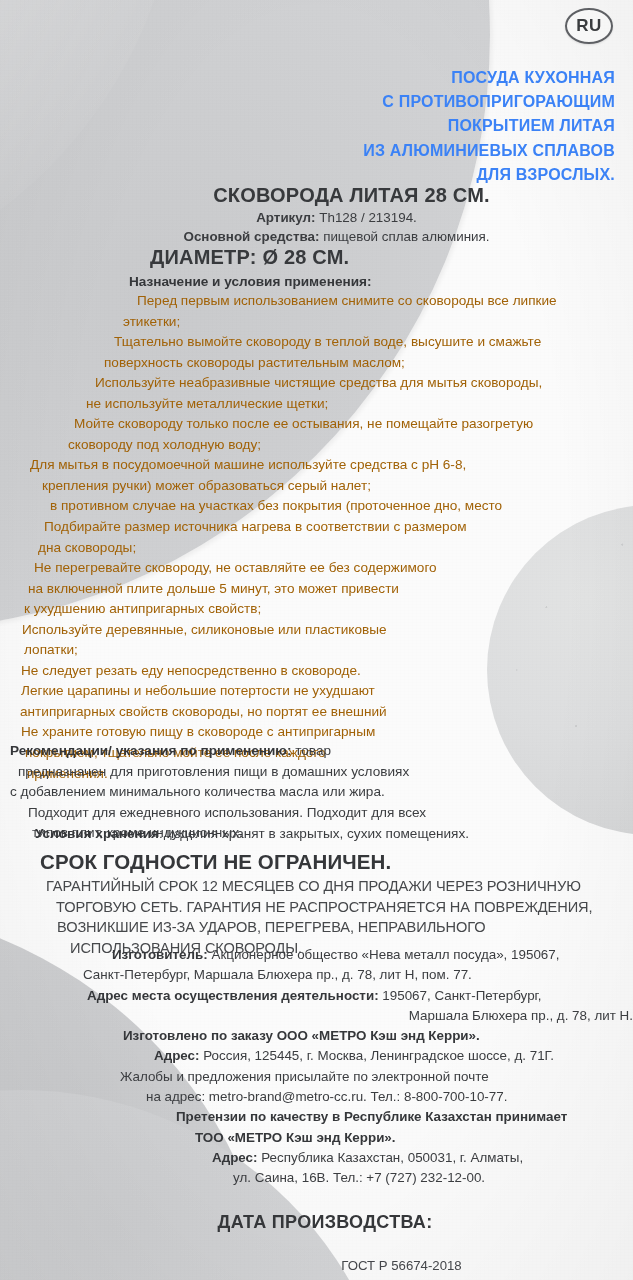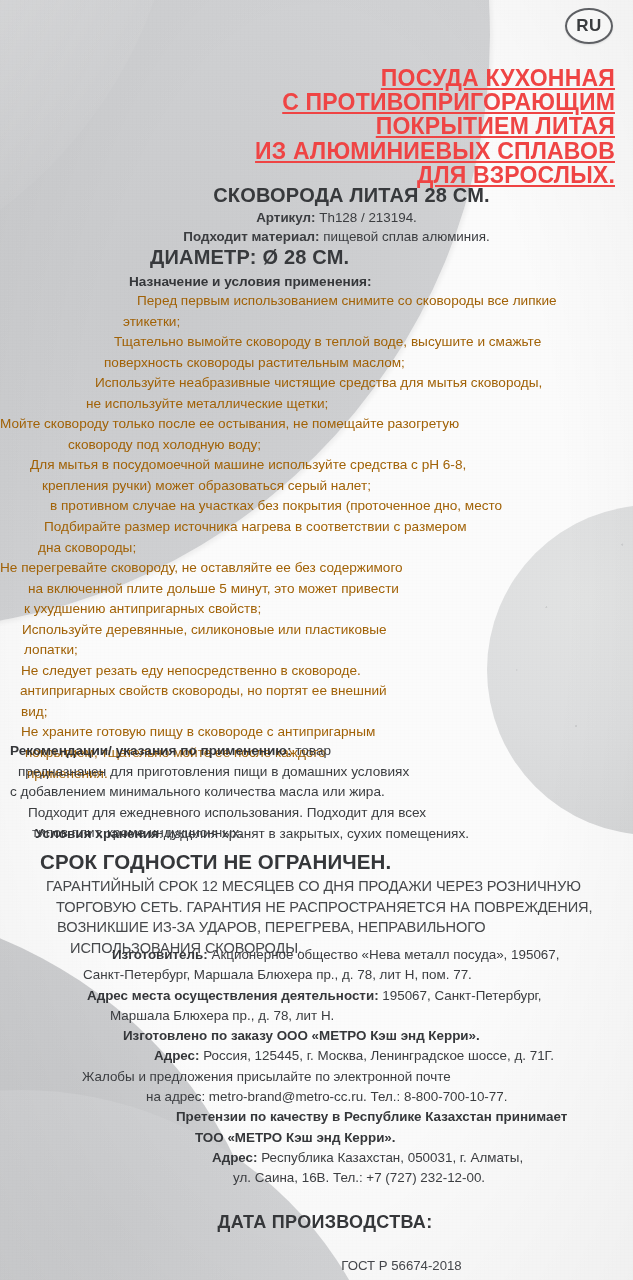--- a/index.html
+++ b/index.html
@@ -128,27 +128,26 @@
     background: rgba(255,255,255,0.25);
   }
 
   .title-block {
     position: absolute;
     left: 0; right: 18px;
     top: 66px;
     text-align: right;
   }
   .title-block .tline {
-    font-size: 23px;
+    font-size: 16px;
     font-weight: 700;
     letter-spacing: 0.2px;
     line-height: 24.2px;
-    color: #ef4444;
-    white-space: nowrap;
-    text-decoration: underline;
+    color: #3b82f6;
+    white-space: nowrap;
   }
 
   .subtitle {
     position: absolute;
     left: 0; right: 0;
     top: 184px;
     text-align: center;
     font-size: 20px;
     font-weight: 700;
     letter-spacing: .2px;
@@ -299,50 +298,50 @@
       <div class="tline">ДЛЯ ВЗРОСЛЫХ.</div>
     </div>
 
     <div class="subtitle">СКОВОРОДА ЛИТАЯ 28 СМ.</div>
 
     <div class="meta">
       <div class="mline">
         <b>Артикул:</b><span> Th128 / 213194.</span>
       </div>
       <div class="mline">
-        <b>Подходит материал:</b><span> пищевой сплав алюминия.</span>
+        <b>Основной средства:</b><span> пищевой сплав алюминия.</span>
       </div>
     </div>
 
     <div class="diameter">ДИАМЕТР: Ø 28 СМ.</div>
 
     <div class="usage-head">Назначение и условия применения:</div>
 
     <div class="care" id="care-list">
         <div class="cline" style="padding-left: 137px;"><span>Перед первым использованием снимите со сковороды все липкие</span></div>
         <div class="cline" style="padding-left: 123px;"><span>этикетки;</span></div>
         <div class="cline" style="padding-left: 114px;"><span>Тщательно вымойте сковороду в теплой воде, высушите и смажьте</span></div>
         <div class="cline" style="padding-left: 104px;"><span>поверхность сковороды растительным маслом;</span></div>
         <div class="cline" style="padding-left: 95px;"><span>Используйте неабразивные чистящие средства для мытья сковороды,</span></div>
         <div class="cline" style="padding-left: 86px;"><span>не используйте металлические щетки;</span></div>
-        <div class="cline" style=""><span>Мойте сковороду только после ее остывания, не помещайте разогретую</span></div>
+        <div class="cline" style="padding-left: 74px;"><span>Мойте сковороду только после ее остывания, не помещайте разогретую</span></div>
         <div class="cline" style="padding-left: 68px;"><span>сковороду под холодную воду;</span></div>
         <div class="cline" style="padding-left: 30px;"><span>Для мытья в посудомоечной машине используйте средства с pH 6-8,</span></div>
         <div class="cline" style="padding-left: 42px;"><span>крепления ручки) может образоваться серый налет;</span></div>
         <div class="cline" style="padding-left: 50px;"><span>в противном случае на участках без покрытия (проточенное дно, место</span></div>
         <div class="cline" style="padding-left: 44px;"><span>Подбирайте размер источника нагрева в соответствии с размером</span></div>
         <div class="cline" style="padding-left: 38px;"><span>дна сковороды;</span></div>
-        <div class="cline" style=""><span>Не перегревайте сковороду, не оставляйте ее без содержимого</span></div>
+        <div class="cline" style="padding-left: 34px;"><span>Не перегревайте сковороду, не оставляйте ее без содержимого</span></div>
         <div class="cline" style="padding-left: 28px;"><span>на включенной плите дольше 5 минут, это может привести</span></div>
         <div class="cline" style="padding-left: 24px;"><span>к ухудшению антипригарных свойств;</span></div>
         <div class="cline" style="padding-left: 22px;"><span>Используйте деревянные, силиконовые или пластиковые</span></div>
         <div class="cline" style="padding-left: 24px;"><span>лопатки;</span></div>
         <div class="cline" style="padding-left: 21px;"><span>Не следует резать еду непосредственно в сковороде.</span></div>
+        <div class="cline" style="padding-left: 21px;"><span>Легкие царапины и небольшие потертости не ухудшают</span></div>
         <div class="cline" style="padding-left: 20px;"><span>антипригарных свойств сковороды, но портят ее внешний</span></div>
-        <div class="cline" style="padding-left: 21px;"><span>вид;</span></div>
         <div class="cline" style="padding-left: 21px;"><span>Не храните готовую пищу в сковороде с антипригарным</span></div>
         <div class="cline" style="padding-left: 25px;"><span>покрытием, тщательно мойте ее после каждого</span></div>
         <div class="cline" style="padding-left: 27px;"><span>применения.</span></div>
       </div>
 
     <div class="recs" id="recs-list">
         <div class="cline" style="padding-left: 10px;"><b>Рекомендации/ указания по применению:</b><span> товар</span></div>
         <div class="cline" style="padding-left: 18px;"><span>предназначен для приготовления пищи в домашних условиях</span></div>
         <div class="cline" style="padding-left: 10px;"><span>с добавлением минимального количества масла или жира.</span></div>
         <div class="cline" style="padding-left: 28px;"><span>Подходит для ежедневного использования. Подходит для всех</span></div>
@@ -359,24 +358,24 @@
         <div class="wline" style="padding-left: 46px;"><span>ГАРАНТИЙНЫЙ СРОК 12 МЕСЯЦЕВ СО ДНЯ ПРОДАЖИ ЧЕРЕЗ РОЗНИЧНУЮ</span></div>
         <div class="wline" style="padding-left: 56px;"><span>ТОРГОВУЮ СЕТЬ. ГАРАНТИЯ НЕ РАСПРОСТРАНЯЕТСЯ НА ПОВРЕЖДЕНИЯ,</span></div>
         <div class="wline" style="padding-left: 57px;"><span>ВОЗНИКШИЕ ИЗ-ЗА УДАРОВ, ПЕРЕГРЕВА, НЕПРАВИЛЬНОГО</span></div>
         <div class="wline" style="padding-left: 70px;"><span>ИСПОЛЬЗОВАНИЯ СКОВОРОДЫ.</span></div>
       </div>
 
     <div class="maker" id="maker-list">
         <div class="mkline" style="padding-left: 112px;"><b>Изготовитель:</b><span> Акционерное общество «Нева металл посуда», 195067,</span></div>
         <div class="mkline" style="padding-left: 83px;"><span>Санкт-Петербург, Маршала Блюхера пр., д. 78, лит Н, пом. 77.</span></div>
         <div class="mkline" style="padding-left: 87px;"><b>Адрес места осуществления деятельности:</b><span> 195067, Санкт-Петербург,</span></div>
-        <div class="mkline" style="padding-left: 110px;"><span>Маршала Блюхера пр., д. 78, лит Н.</span></div>
+        <div class="mkline" style="padding-left: 110px; text-align: right;"><span>Маршала Блюхера пр., д. 78, лит Н.</span></div>
         <div class="mkline" style="padding-left: 123px;"><b>Изготовлено по заказу ООО «МЕТРО Кэш энд Керри».</b></div>
         <div class="mkline" style="padding-left: 130px; margin-left: 24px;"><b>Адрес:</b><span> Россия, 125445, г. Москва, Ленинградское шоссе, д. 71Г.</span></div>
-        <div class="mkline" style="padding-left: 82px;"><span>Жалобы и предложения присылайте по электронной почте</span></div>
+        <div class="mkline" style="padding-left: 120px;"><span>Жалобы и предложения присылайте по электронной почте</span></div>
         <div class="mkline" style="padding-left: 146px;"><span>на адрес: metro-brand@metro-cc.ru. Тел.: 8-800-700-10-77.</span></div>
         <div class="mkline" style="padding-left: 176px;"><b>Претензии по качеству в Республике Казахстан принимает</b></div>
         <div class="mkline" style="padding-left: 195px;"><b>ТОО «МЕТРО Кэш энд Керри».</b></div>
         <div class="mkline" style="padding-left: 212px;"><b>Адрес:</b><span> Республика Казахстан, 050031, г. Алматы,</span></div>
         <div class="mkline" style="padding-left: 233px;"><span>ул. Саина, 16В. Тел.: +7 (727) 232-12-00.</span></div>
       </div>
 
     <div class="prod-date">ДАТА ПРОИЗВОДСТВА:</div>
 
     <div class="gost">ГОСТ Р 56674-2018</div>

